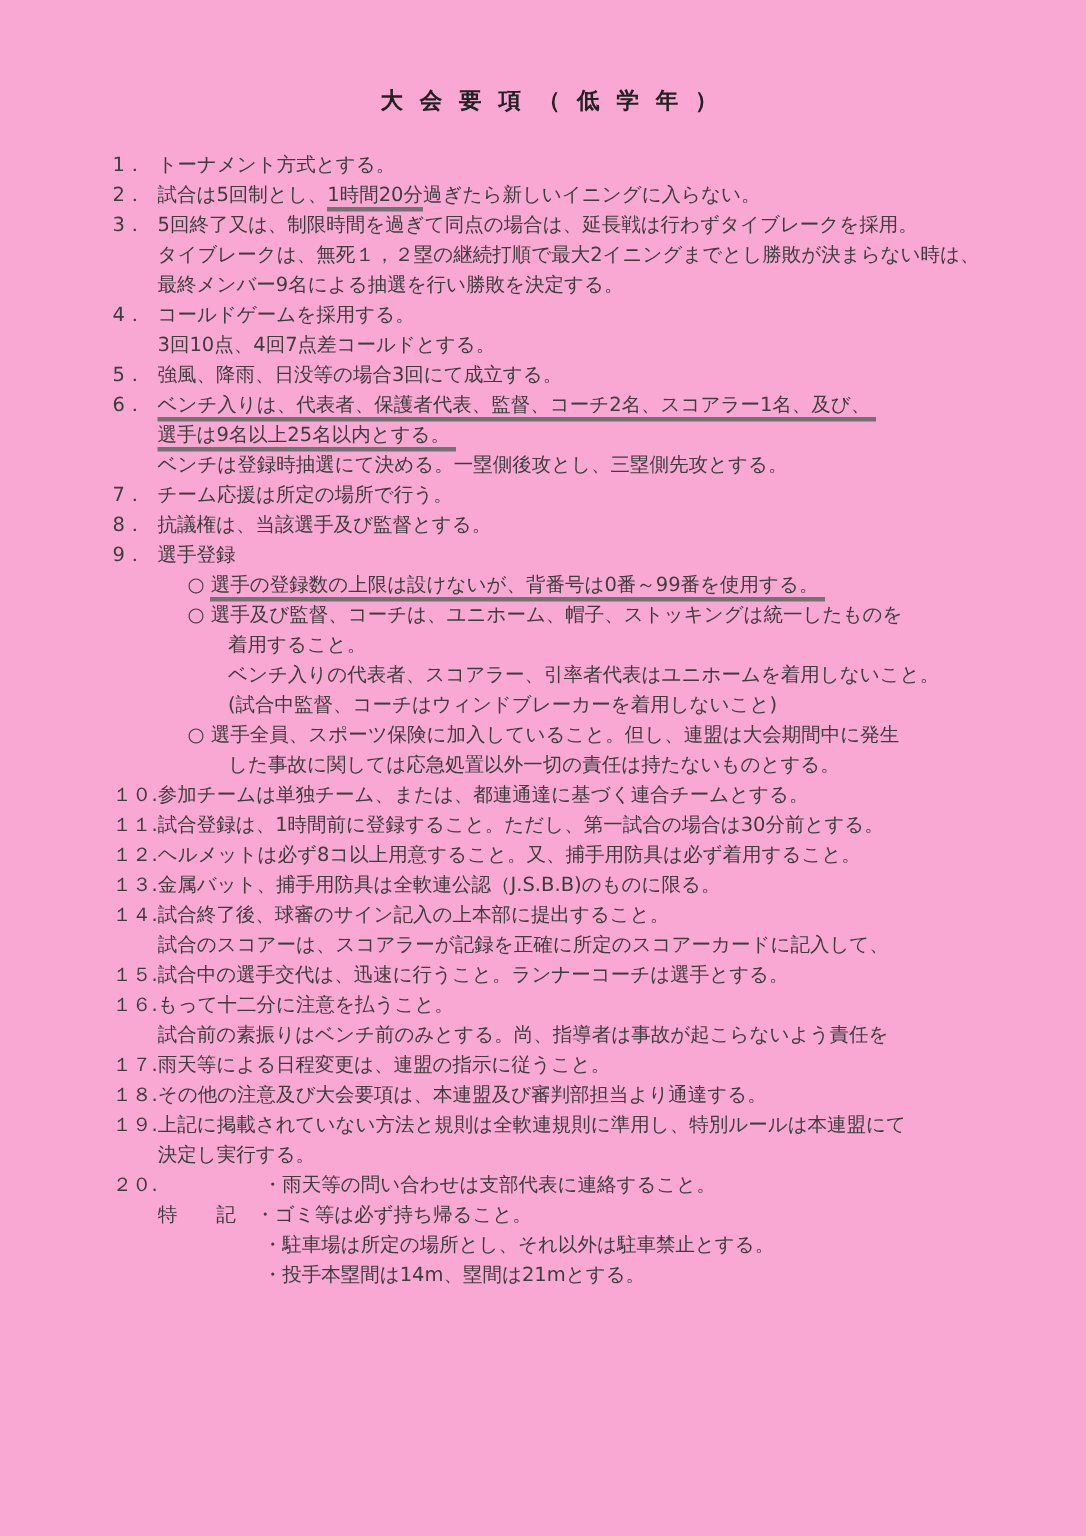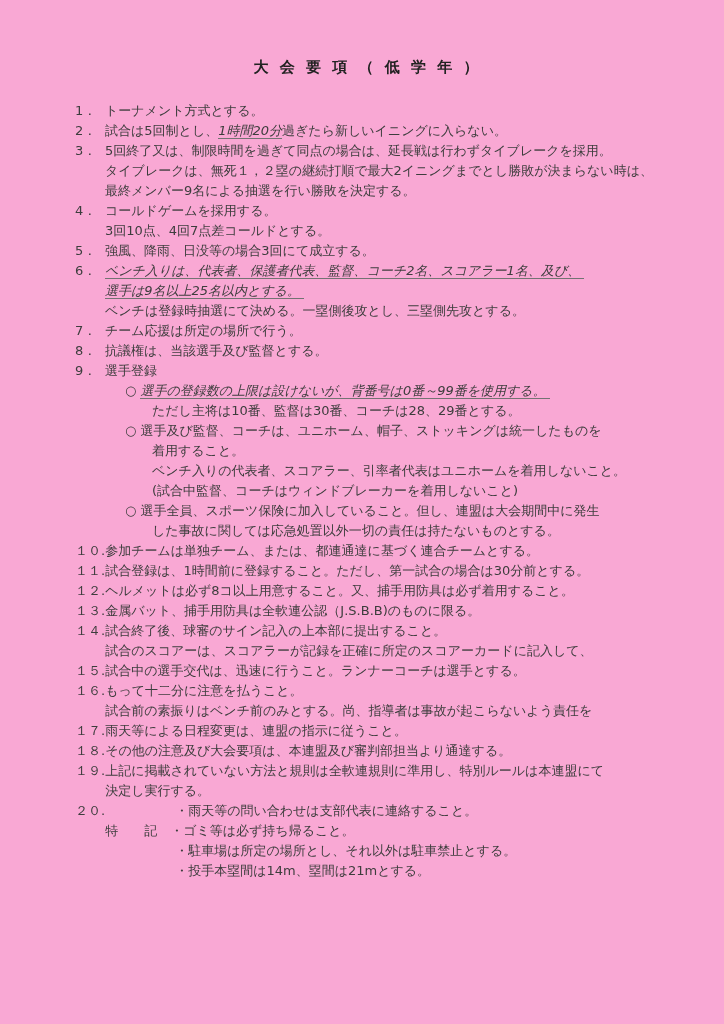--- a/index.html
+++ b/index.html
@@ -35,21 +35,21 @@
     white-space:pre;
   }
   .content{flex:1 1 auto;min-width:0;}
   .line{
     line-height:20px;
     white-space:pre-wrap;
   }
   .ind-1{margin-left:20px;}
   .ind-2{margin-left:47px;}
   .ind-3{margin-left:70px;}
-  .u{border-bottom:1px solid #737373;font-style:italic;}
+  .u{border-bottom:3px solid #737373;}
 </style>
 </head>
 <body style="color: rgb(61, 61, 61); background: rgb(255, 255, 255);">
 
 <div class="page">
   <h1 class="title">大 会 要 項 （ 低 学 年 ）</h1>
   <div class="body" id="doc-body">
       <div class="row">
         <span class="num">1．</span>
         <div class="content">
@@ -101,21 +101,20 @@
         <span class="num">8．</span>
         <div class="content">
           <div class="line ind-0"><span>抗議権は、当該選手及び監督とする。</span></div>
         </div>
       </div>
       <div class="row">
         <span class="num">9．</span>
         <div class="content">
           <div class="line ind-0"><span>選手登録</span></div>
           <div class="line ind-1"><span>○ </span><span class="u">選手の登録数の上限は設けないが、背番号は0番～99番を使用する。 </span></div>
-          <div class="line ind-2"><span>ただし主将は10番、監督は30番、コーチは28、29番とする。</span></div>
           <div class="line ind-1"><span>○ 選手及び監督、コーチは、ユニホーム、帽子、ストッキングは統一したものを</span></div>
           <div class="line ind-2"><span>着用すること。</span></div>
           <div class="line ind-2"><span>ベンチ入りの代表者、スコアラー、引率者代表はユニホームを着用しないこと。</span></div>
           <div class="line ind-2"><span>(試合中監督、コーチはウィンドブレーカーを着用しないこと)</span></div>
           <div class="line ind-1"><span>○ 選手全員、スポーツ保険に加入していること。但し、連盟は大会期間中に発生</span></div>
           <div class="line ind-2"><span>した事故に関しては応急処置以外一切の責任は持たないものとする。</span></div>
         </div>
       </div>
       <div class="row">
         <span class="num">１０.</span>

